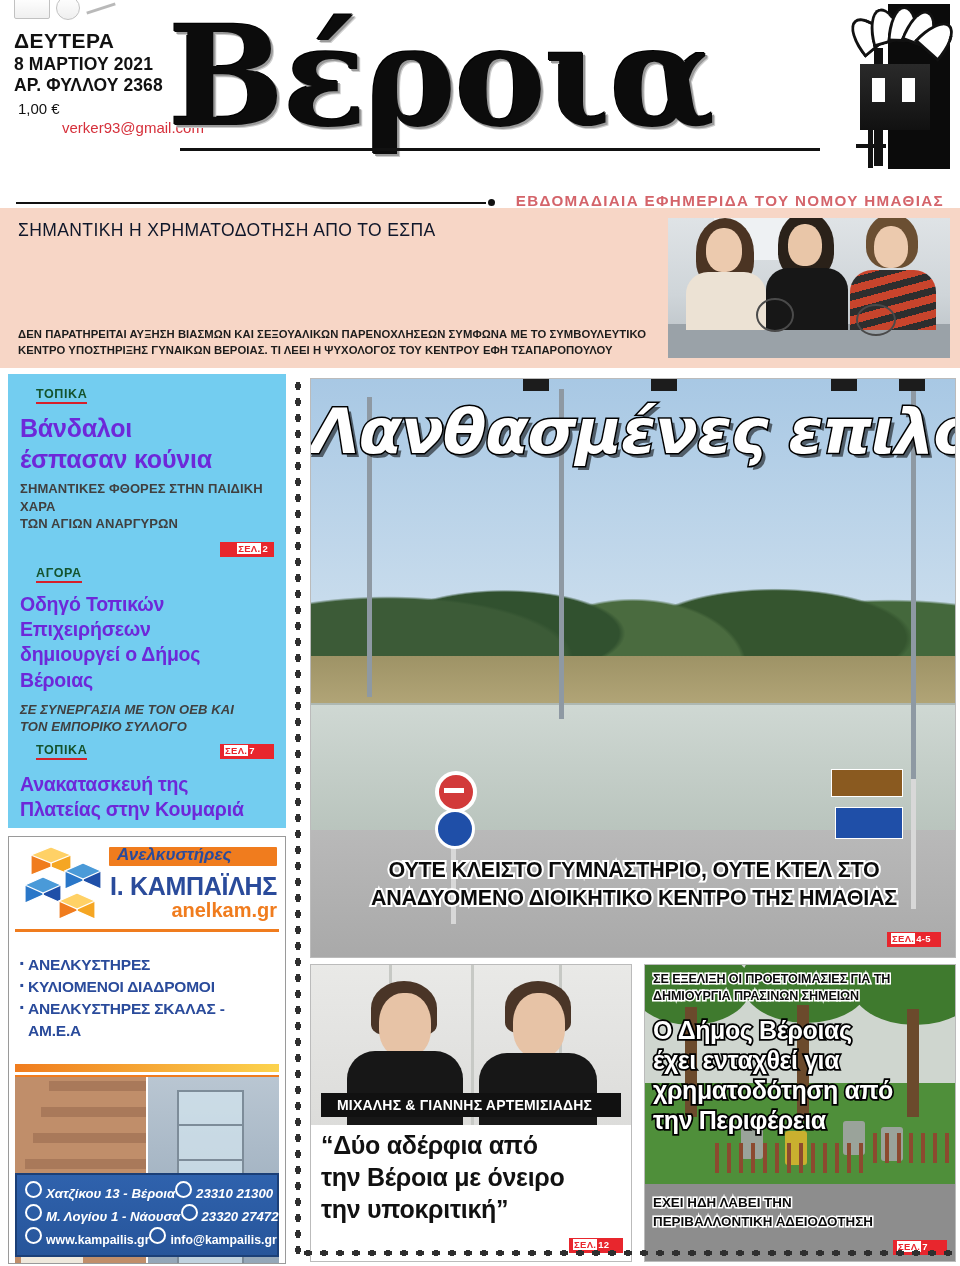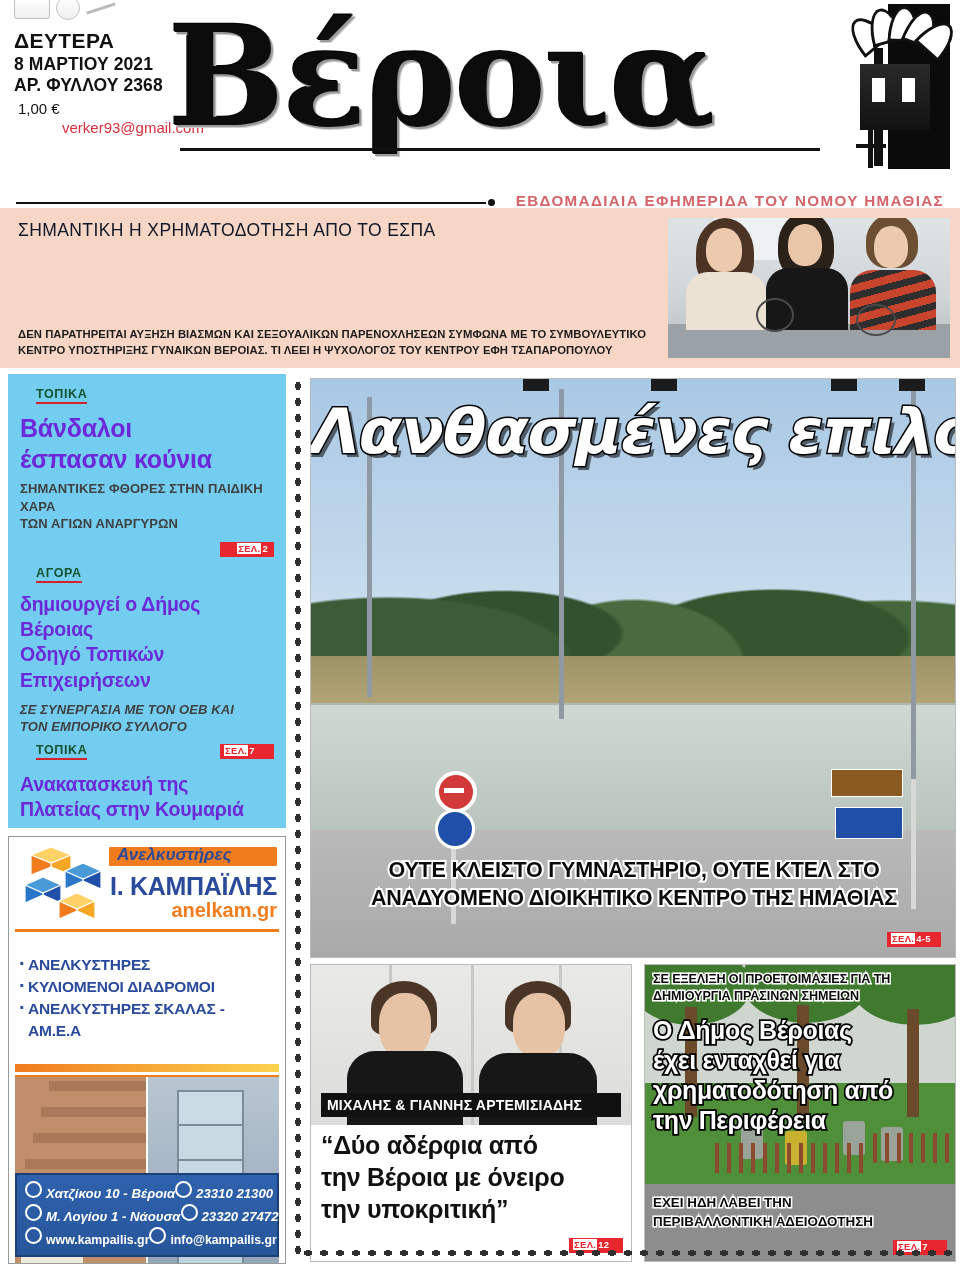--- a/index.html
+++ b/index.html
@@ -595,21 +595,21 @@
   .bc-caption {
     position: absolute;
     left: 10px;
     top: 128px;
     right: 10px;
     background: #111;
     color: #fff;
     font-size: 14px;
     font-weight: 700;
     letter-spacing: .2px;
-    padding: 4px 6px;
+    padding: 4px 16px;
     box-sizing: border-box;
   }
   .bc-quote {
     position: absolute;
     left: 10px;
     right: 8px;
     top: 164px;
     font-size: 25px;
     font-weight: 700;
     line-height: 1.28;
@@ -787,22 +787,22 @@
           <div>ΤΩΝ ΑΓΙΩΝ ΑΝΑΡΓΥΡΩΝ</div>
         </div>
         <div class="badge-right">
           <span class="sel-badge"><span class="lbl">ΣΕΛ.</span><span>2</span></span>
         </div>
       </div>
 
       <div style="margin-top:6px;">
         <div class="cat-tag">ΑΓΟΡΑ</div>
         <div class="brief-title small">
+          <div>Οδηγό Τοπικών Επιχειρήσεων</div>
           <div>δημιουργεί ο Δήμος Βέροιας</div>
-          <div>Οδηγό Τοπικών Επιχειρήσεων</div>
         </div>
         <div class="brief-sub" style="margin-top:8px;font-style:italic;">
           <div>ΣΕ ΣΥΝΕΡΓΑΣΙΑ ΜΕ ΤΟΝ ΟΕΒ ΚΑΙ</div>
           <div>ΤΟΝ ΕΜΠΟΡΙΚΟ ΣΥΛΛΟΓΟ</div>
         </div>
       </div>
 
       <div style="position:relative; margin-top:4px;">
         <div class="cat-tag">ΤΟΠΙΚΑ</div>
         <div style="position:absolute; right:0; top:0;">
@@ -875,21 +875,21 @@
             <div class="glass-line" style="top:38%;"></div>
             <div class="glass-line" style="top:58%;"></div>
             <div class="glass-line" style="top:78%;"></div>
           </div>
         </div>
       </div>
 
       <div class="ad-contact">
         <div class="line">
           <span class="left">
-            <span class="gi"></span><span>Χατζίκου 10 - Βέροια</span>
+            <span class="gi"></span><span>Χατζίκου 13 - Βέροια</span>
           </span>
           <span class="right">
             <span class="gi"></span><span>23310 21300</span>
           </span>
         </div>
         <div class="line">
           <span class="left">
             <span class="gi"></span><span>Μ. Λογίου 1 - Νάουσα</span>
           </span>
           <span class="right">

